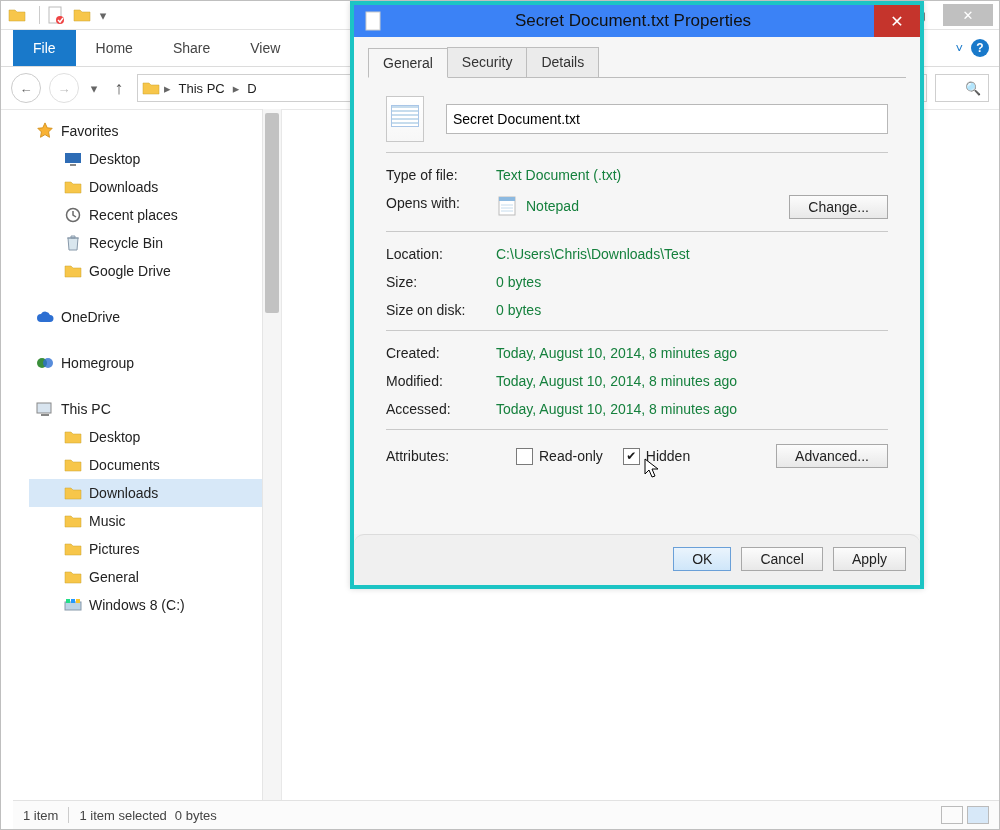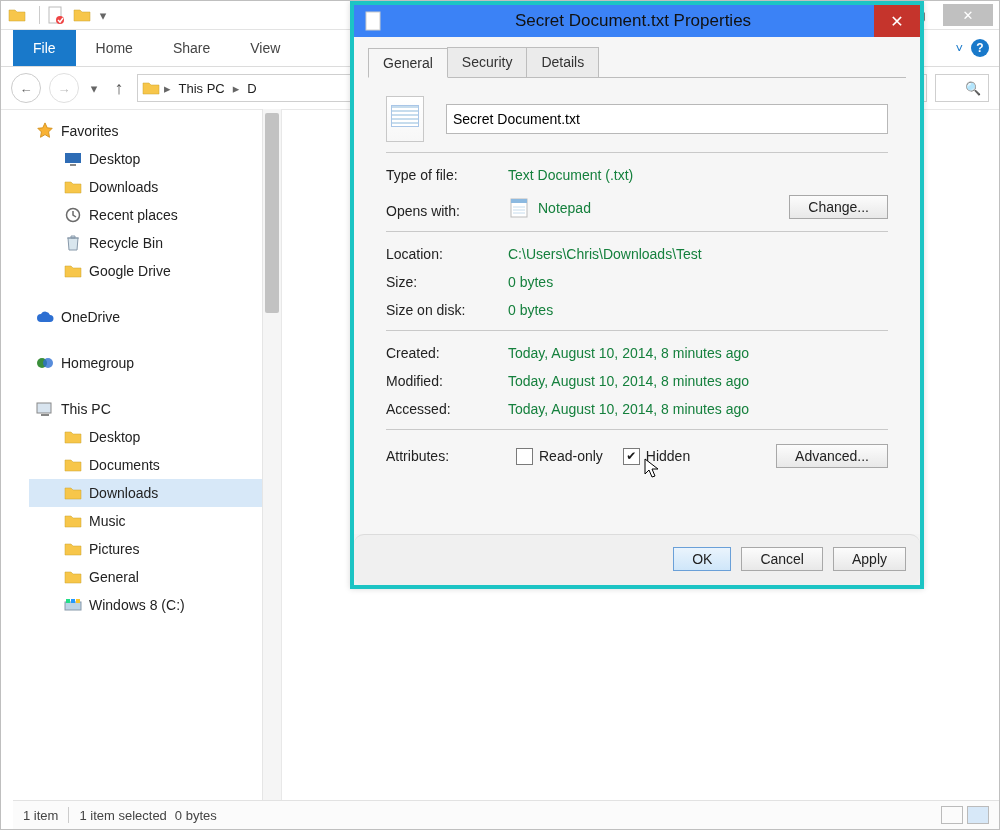--- a/index.html
+++ b/index.html
@@ -67,21 +67,21 @@
   .dlg-title .file-ico { width:26px; height:24px; margin:0 6px; display:flex; align-items:center; justify-content:center; }
   .dlg-title .title-text { flex:1; text-align:center; color:#111; font-size:17px; }
   .dlg-title .close { width:46px; height:32px; background:#c5342c; color:#fff; display:flex; align-items:center; justify-content:center; font-size:16px; }
 
   .dlg-body { padding:10px 14px 4px 14px; background:#f6f6f6; }
   .tabstrip { display:flex; border-bottom:1px solid #bdbdbd; }
   .tabstrip .tab { padding:6px 14px; border:1px solid #bdbdbd; border-bottom:none; margin-right:-1px; background:#ebebeb; font-size:14px; color:#333; }
   .tabstrip .tab.active { background:#f6f6f6; position:relative; top:1px; border-bottom:1px solid #f6f6f6; }
 
   .panel { padding:18px 18px 10px 18px; }
-  .row { display:flex; align-items:flex-end; margin-bottom:12px;gap:12px; }
+  .row { display:flex; align-items:flex-start; margin-bottom:12px; }
   .row .k { width:110px; color:#222; font-size:14px; }
   .row .v { font-size:14px; color:#15803d; }
   .panel hr { border:none; border-top:1px solid #c9c9c9; margin:8px 0 14px 0; }
 
   .namebox { display:flex; align-items:center; gap:22px; margin-bottom:10px; }
   .docicon { width:36px; height:44px; border:1px solid #c8c8c8; background:linear-gradient(#fff,#f7f7f7); position:relative; }
   .docicon::before { content:""; position:absolute; left:4px; right:4px; top:8px; height:20px; border:1px solid #a9c6e7; background:repeating-linear-gradient(#c6dced,#c6dced 2px,#fff 2px,#fff 4px); }
   .dlg-input { flex:1; height:24px; border:1px solid #b8b8b8; padding:2px 6px; font-size:14px; background:#fff; }
 
   .openswith { display:flex; align-items:center; gap:8px; }

